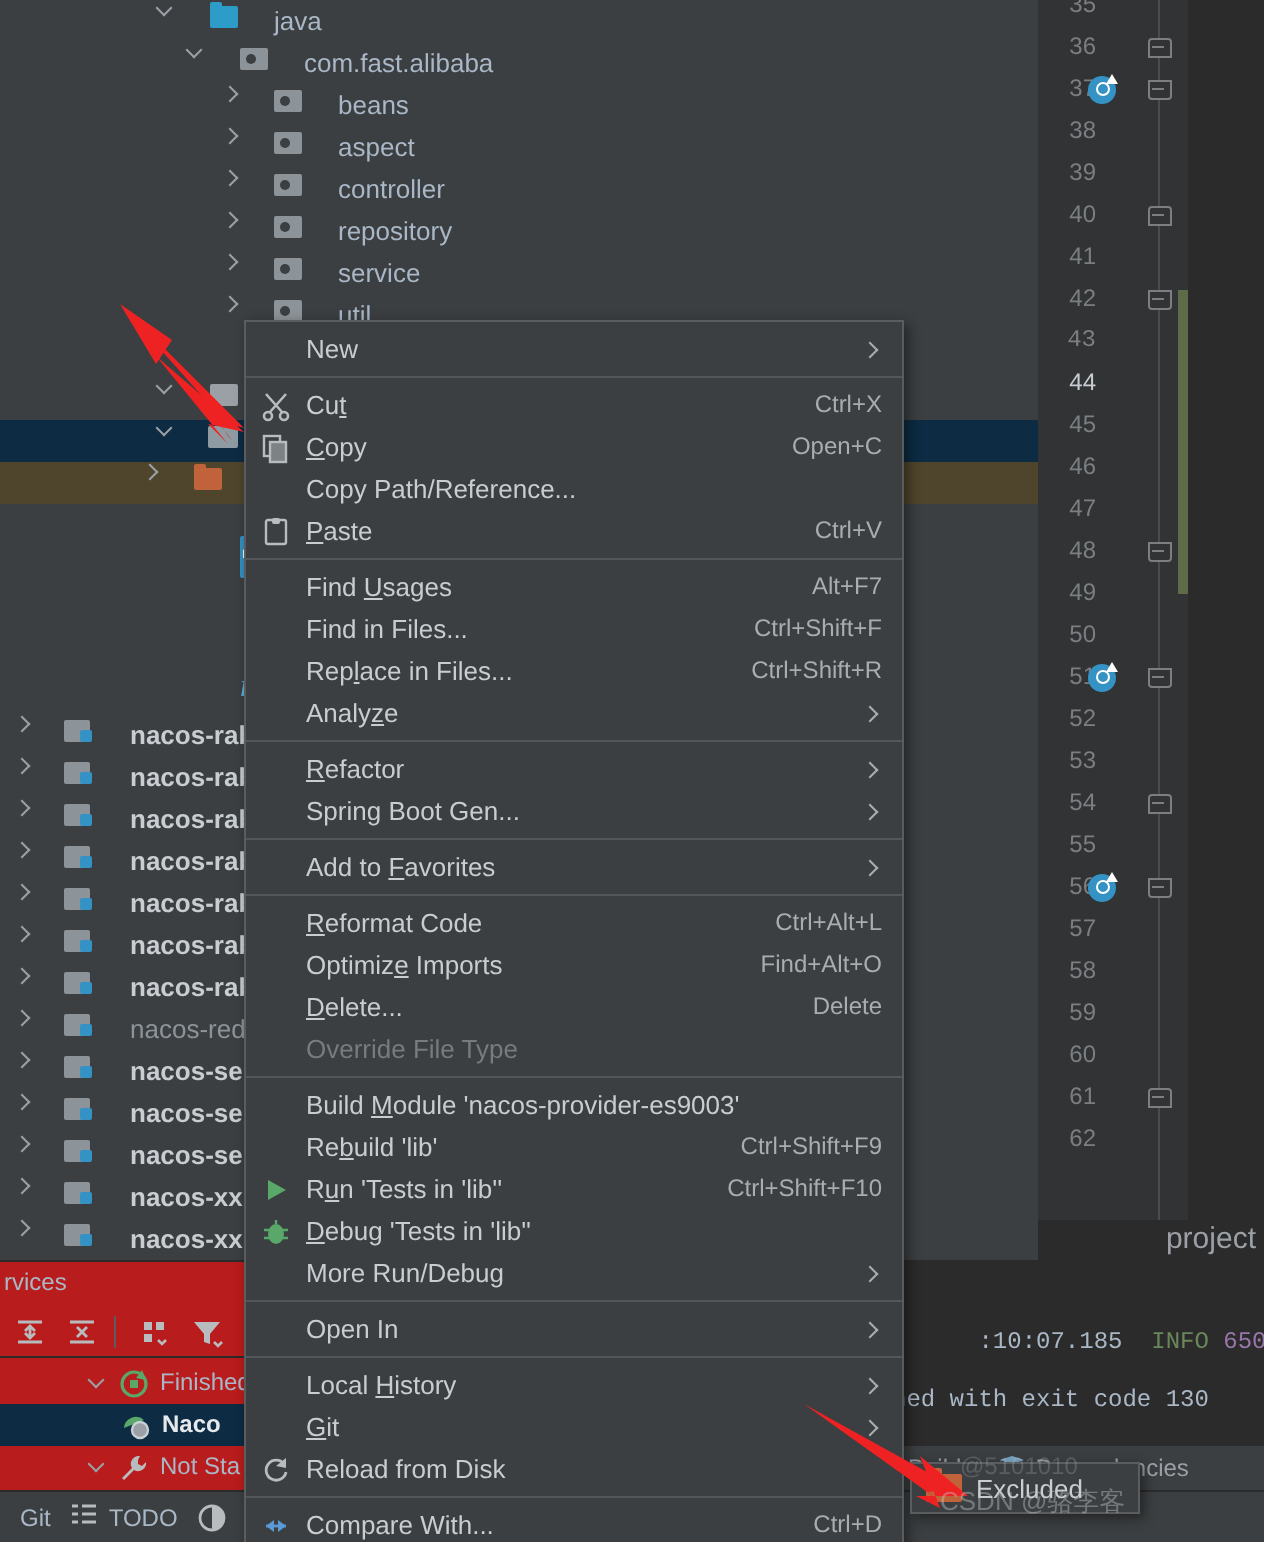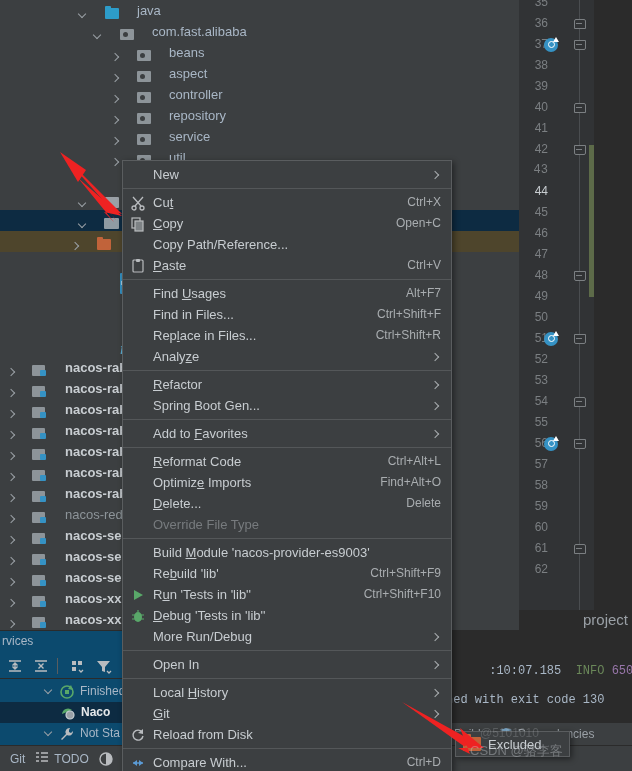--- a/index.html
+++ b/index.html
@@ -13,21 +13,21 @@
   #root { position: relative; width: 632px; height: 771px; background: #3c3f41; }
 
   
   #project-tree {
     position: absolute; left: 0; top: 0; width: 519px; height: 630px;
     background: #3c3f41; overflow: hidden;
   }
   .trow {
     position: relative; height: 21px; line-height: 21px;
     white-space: nowrap; font-size: 13px; color: #a9b7c6;
-    display: flex; align-items: flex-end; gap: 12px;
+    display: flex; align-items: flex-start; gap: 12px;
   }
   .trow.sel-dark { background: #0d2b42; }
   .trow.sel-target { background: #4e452c; }
   .arrow {
     width: 11px; height: 11px; flex: 0 0 11px; margin-right: 3px;
     position: relative; color: #9aa0a6;
   }
   .arrow.right::before, .arrow.down::before {
     content: ""; position: absolute; left: 2px; top: 2px;
     width: 5px; height: 5px;
@@ -168,21 +168,21 @@
     position: absolute; left: 75px; top: 0; width: 38px; height: 610px; background: #2b2b2b;
   }
   .row-hl { position: absolute; left: 0; width: 113px; height: 21px; }
   .breadcrumb {
     position: absolute; right: 4px; bottom: 2px; font-size: 15px; color: #9aa0a6;
   }
 
   
   #services-panel {
     position: absolute; left: 0; top: 630px; width: 210px; height: 115px;
-    background: #0c4a6e; border-top: 1px solid #2b2b2b;
+    background: #b91c1c; border-top: 1px solid #2b2b2b;
   }
   #services-tab {
     position: absolute; left: 0; top: 0; height: 21px; line-height: 21px;
     font-size: 12px; color: #a9b7c6; padding-left: 2px;
   }
   #services-toolbar {
     position: absolute; left: 0; top: 22px; width: 210px; height: 26px;
     border-bottom: 1px solid #2b2b2b; display: flex; align-items: center;
   }
   .tbicon { width: 22px; height: 22px; position: relative; margin-left: 4px; }

